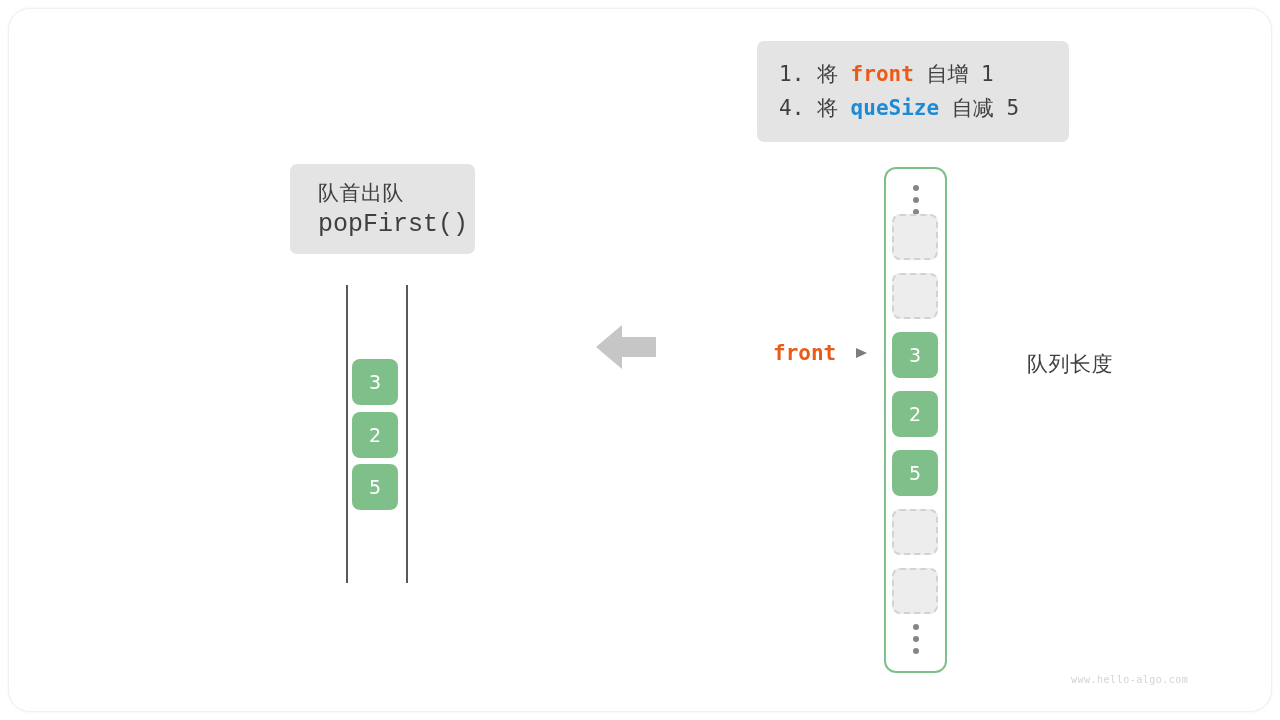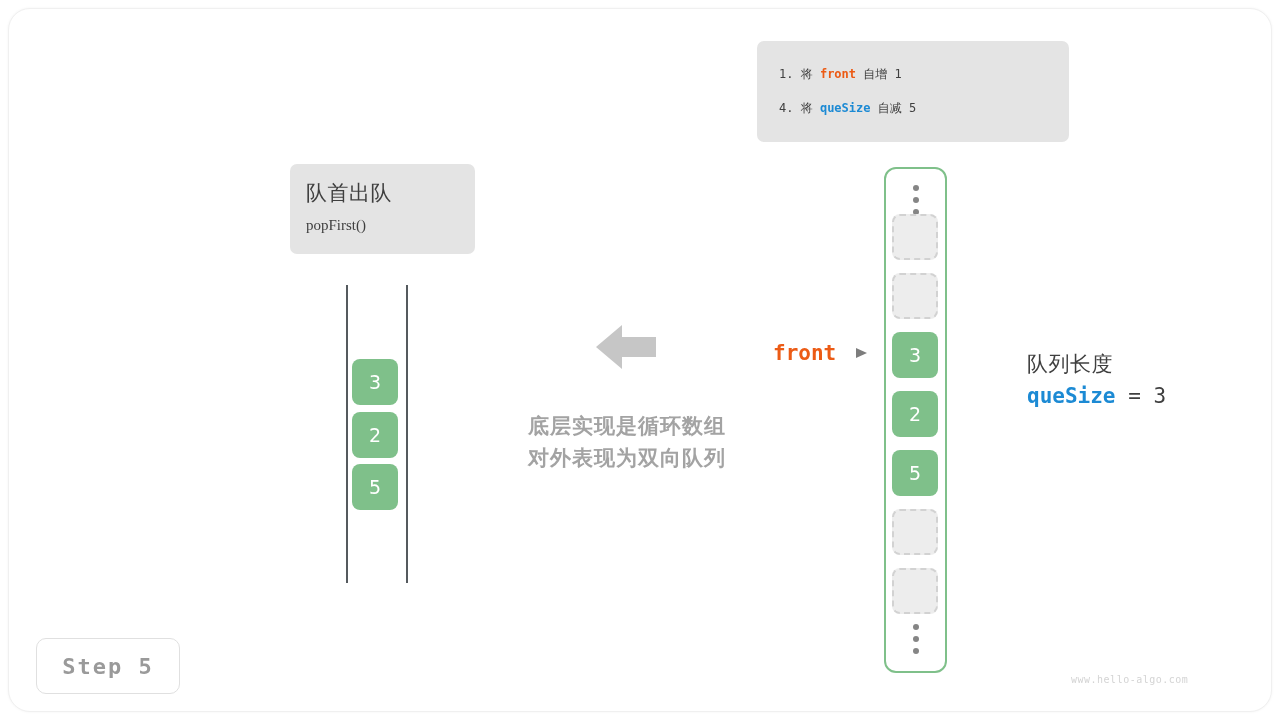--- a/index.html
+++ b/index.html
@@ -40,51 +40,51 @@
   }
   .callout-steps {
     left: 757px;
     top: 41px;
     width: 312px;
     height: 101px;
     padding: 16px 22px 0 22px;
   }
   .step-line {
     font-family: "DejaVu Sans Mono", "Liberation Mono", monospace;
-    font-size: 12px;
+    font-size: 21px;
     line-height: 34px;
     white-space: nowrap;
     color: #3f3f3f;
   }
   .kw-front {
     color: #ec5b15;
     font-weight: bold;
   }
   .kw-quesize {
     color: #1c8ad4;
     font-weight: bold;
     text-align: right;
   }
 
   .callout-op {
     left: 290px;
     top: 164px;
     width: 185px;
     height: 90px;
-    padding: 14px 20px 0 16px;
+    padding: 14px 20px 0 28px;
   }
   .op-line-cn {
     font-size: 21px;
     line-height: 31px;
     color: #3f3f3f;
     letter-spacing: 0.5px;
   }
   .op-line-code {
-    font-family: Liberation Serif, serif;
-    font-size: 15px;
+    font-family: Liberation Mono, monospace;
+    font-size: 25px;
     line-height: 32px;
     color: #3f3f3f;
   }
 
   
   .rail {
     position: absolute;
     width: 2px;
     background: #555a5e;
   }
@@ -271,24 +271,20 @@
   <div class="cell cell-filled" style="left:352px; top:464px;">
     <span>5</span>
   </div>
 
   <div class="big-arrow">
     <svg width="60" height="48" viewBox="0 0 60 48">
       <polygon points="0,24 26,2 26,14 60,14 60,34 26,34 26,46" fill="#c6c6c6"></polygon>
     </svg>
   </div>
 
-  <div class="center-note">
-    <div>底层实现是循环数组</div>
-    <div>对外表现为双向队列</div>
-  </div>
 
   <div class="front-label">front</div>
   <div class="front-arrow">
     <svg width="16" height="16" viewBox="0 0 16 16">
       <polygon points="1,3 12,8 1,13" fill="#7d7d7d"></polygon>
     </svg>
   </div>
 
   <div class="array-box">
     <div class="ellipsis-v" style="top:16px;">
@@ -321,23 +317,17 @@
 
     <div class="ellipsis-v" style="top:455px;">
       <span></span>
         <span></span>
         <span></span>
     </div>
   </div>
 
   <div class="length-note">
     <div class="length-cn">队列长度</div>
-    <div class="length-code">
-      <span class="kw-quesize">queSize</span>
-      <span>=</span>
-      <span>3</span>
-    </div>
-  </div>
-
-  <div class="step-badge">Step 5</div>
+  </div>
+
 
   <div class="watermark">www.hello-algo.com</div>
 </div>
 
 </body></html>

